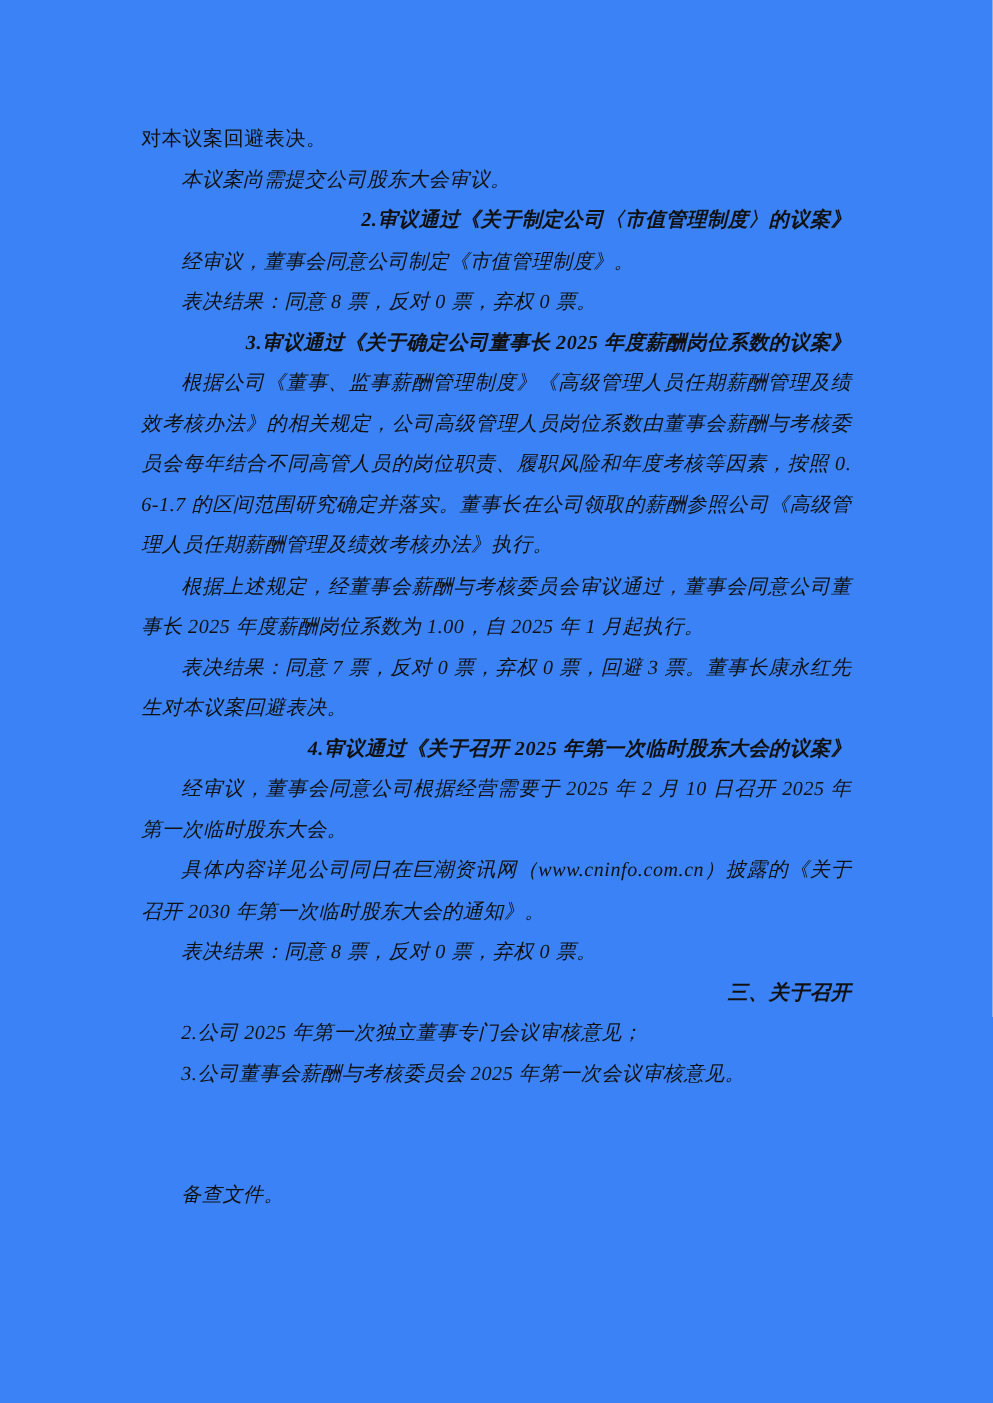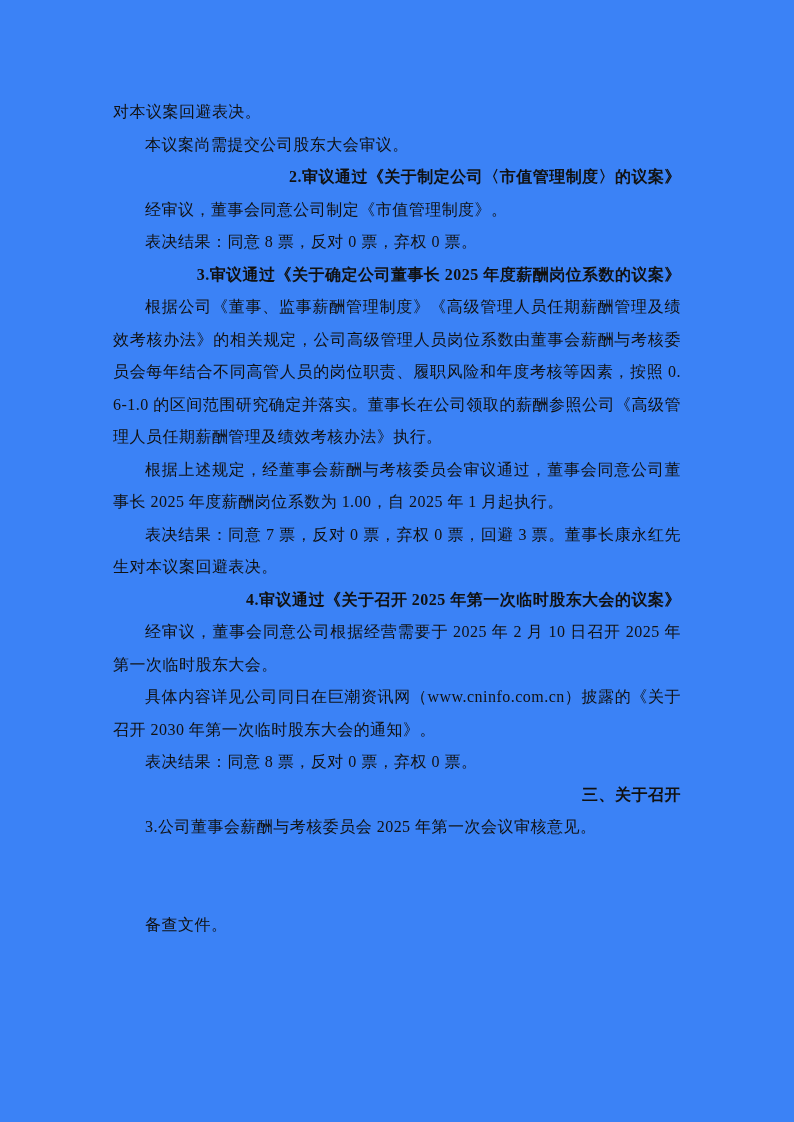--- a/index.html
+++ b/index.html
@@ -27,46 +27,48 @@
     margin: 0;
     padding: 0;
     font-size: 16px;
     line-height: 32.5px;
     text-align: justify;
     letter-spacing: 0.03em;
     word-break: break-all;
   }
   .para.indent {
     text-indent: 2em;
+    font-style: italic;
   }
   .para.heading {
     font-weight: bold;
     text-align: right;
   }
   .para.blank {
     height: 32.5px;
   }
 </style>
 </head>
 <body>
 
 <div class="page">
   <div class="content" id="paragraphs-container">
       <p class="para">对本议案回避表决。</p>
       <p class="para indent">本议案尚需提交公司股东大会审议。</p>
       <p class="para heading indent">2.审议通过《关于制定公司〈市值管理制度〉的议案》</p>
       <p class="para indent">经审议，董事会同意公司制定《市值管理制度》。</p>
       <p class="para indent">表决结果：同意 8 票，反对 0 票，弃权 0 票。</p>
       <p class="para heading indent">3.审议通过《关于确定公司董事长 2025 年度薪酬岗位系数的议案》</p>
-      <p class="para indent">根据公司《董事、监事薪酬管理制度》《高级管理人员任期薪酬管理及绩效考核办法》的相关规定，公司高级管理人员岗位系数由董事会薪酬与考核委员会每年结合不同高管人员的岗位职责、履职风险和年度考核等因素，按照 0.6-1.0 的区间范围研究确定并落实。董事长在公司领取的薪酬参照公司《高级管理人员任期薪酬管理及绩效考核办法》执行。</p>
+      <p class="para indent">根据公司《董事、监事薪酬管理制度》《高级管理人员任期薪酬管理及绩效考核办法》的相关规定，公司高级管理人员岗位系数由董事会薪酬与考核委员会每年结合不同高管人员的岗位职责、履职风险和年度考核等因素，按照 0.6-1.7 的区间范围研究确定并落实。董事长在公司领取的薪酬参照公司《高级管理人员任期薪酬管理及绩效考核办法》执行。</p>
       <p class="para indent">根据上述规定，经董事会薪酬与考核委员会审议通过，董事会同意公司董事长 2025 年度薪酬岗位系数为 1.00，自 2025 年 1 月起执行。</p>
       <p class="para indent">表决结果：同意 7 票，反对 0 票，弃权 0 票，回避 3 票。董事长康永红先生对本议案回避表决。</p>
       <p class="para heading indent">4.审议通过《关于召开 2025 年第一次临时股东大会的议案》</p>
       <p class="para indent">经审议，董事会同意公司根据经营需要于 2025 年 2 月 10 日召开 2025 年第一次临时股东大会。</p>
       <p class="para indent">具体内容详见公司同日在巨潮资讯网（www.cninfo.com.cn）披露的《关于召开 2030 年第一次临时股东大会的通知》。</p>
       <p class="para indent">表决结果：同意 8 票，反对 0 票，弃权 0 票。</p>
       <p class="para heading indent">三、关于召开</p>
+      <p class="para indent">2.公司 2025 年第一次独立董事专门会议审核意见；</p>
       <p class="para indent">3.公司董事会薪酬与考核委员会 2025 年第一次会议审核意见。</p>
       <p class="para blank"></p>
       <p class="para blank"></p>
       <p class="para indent">备查文件。</p>
     </div>
 </div>
 
 </body></html>

